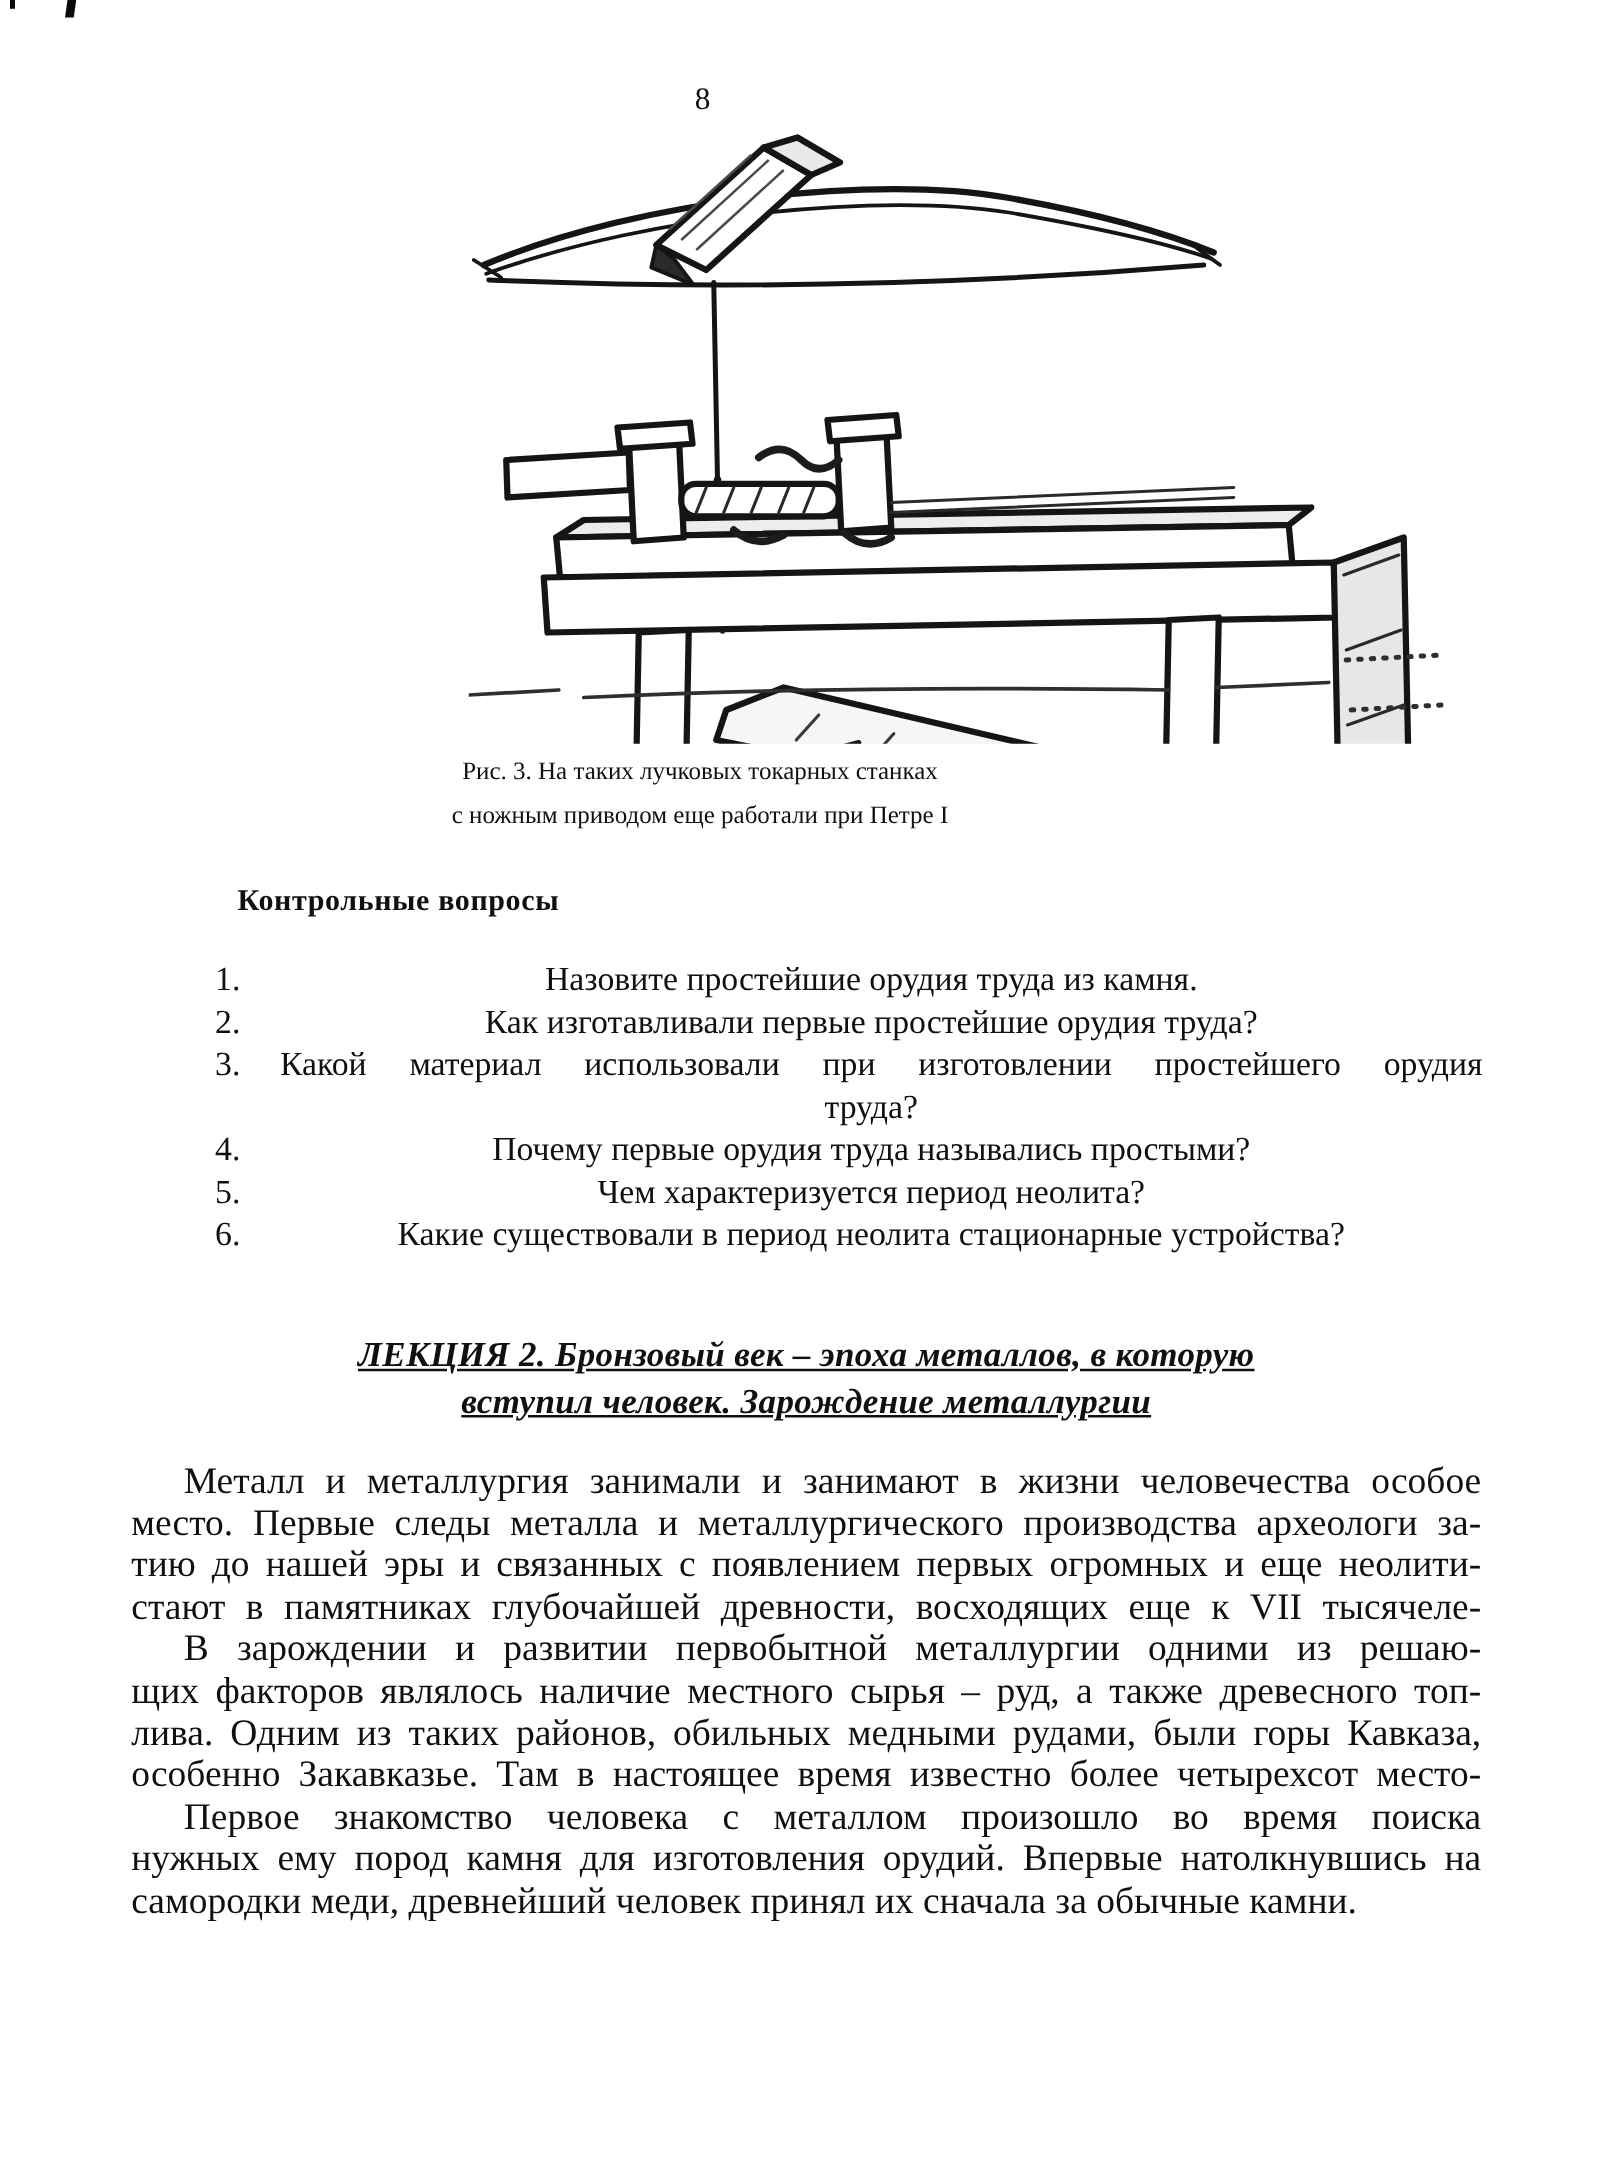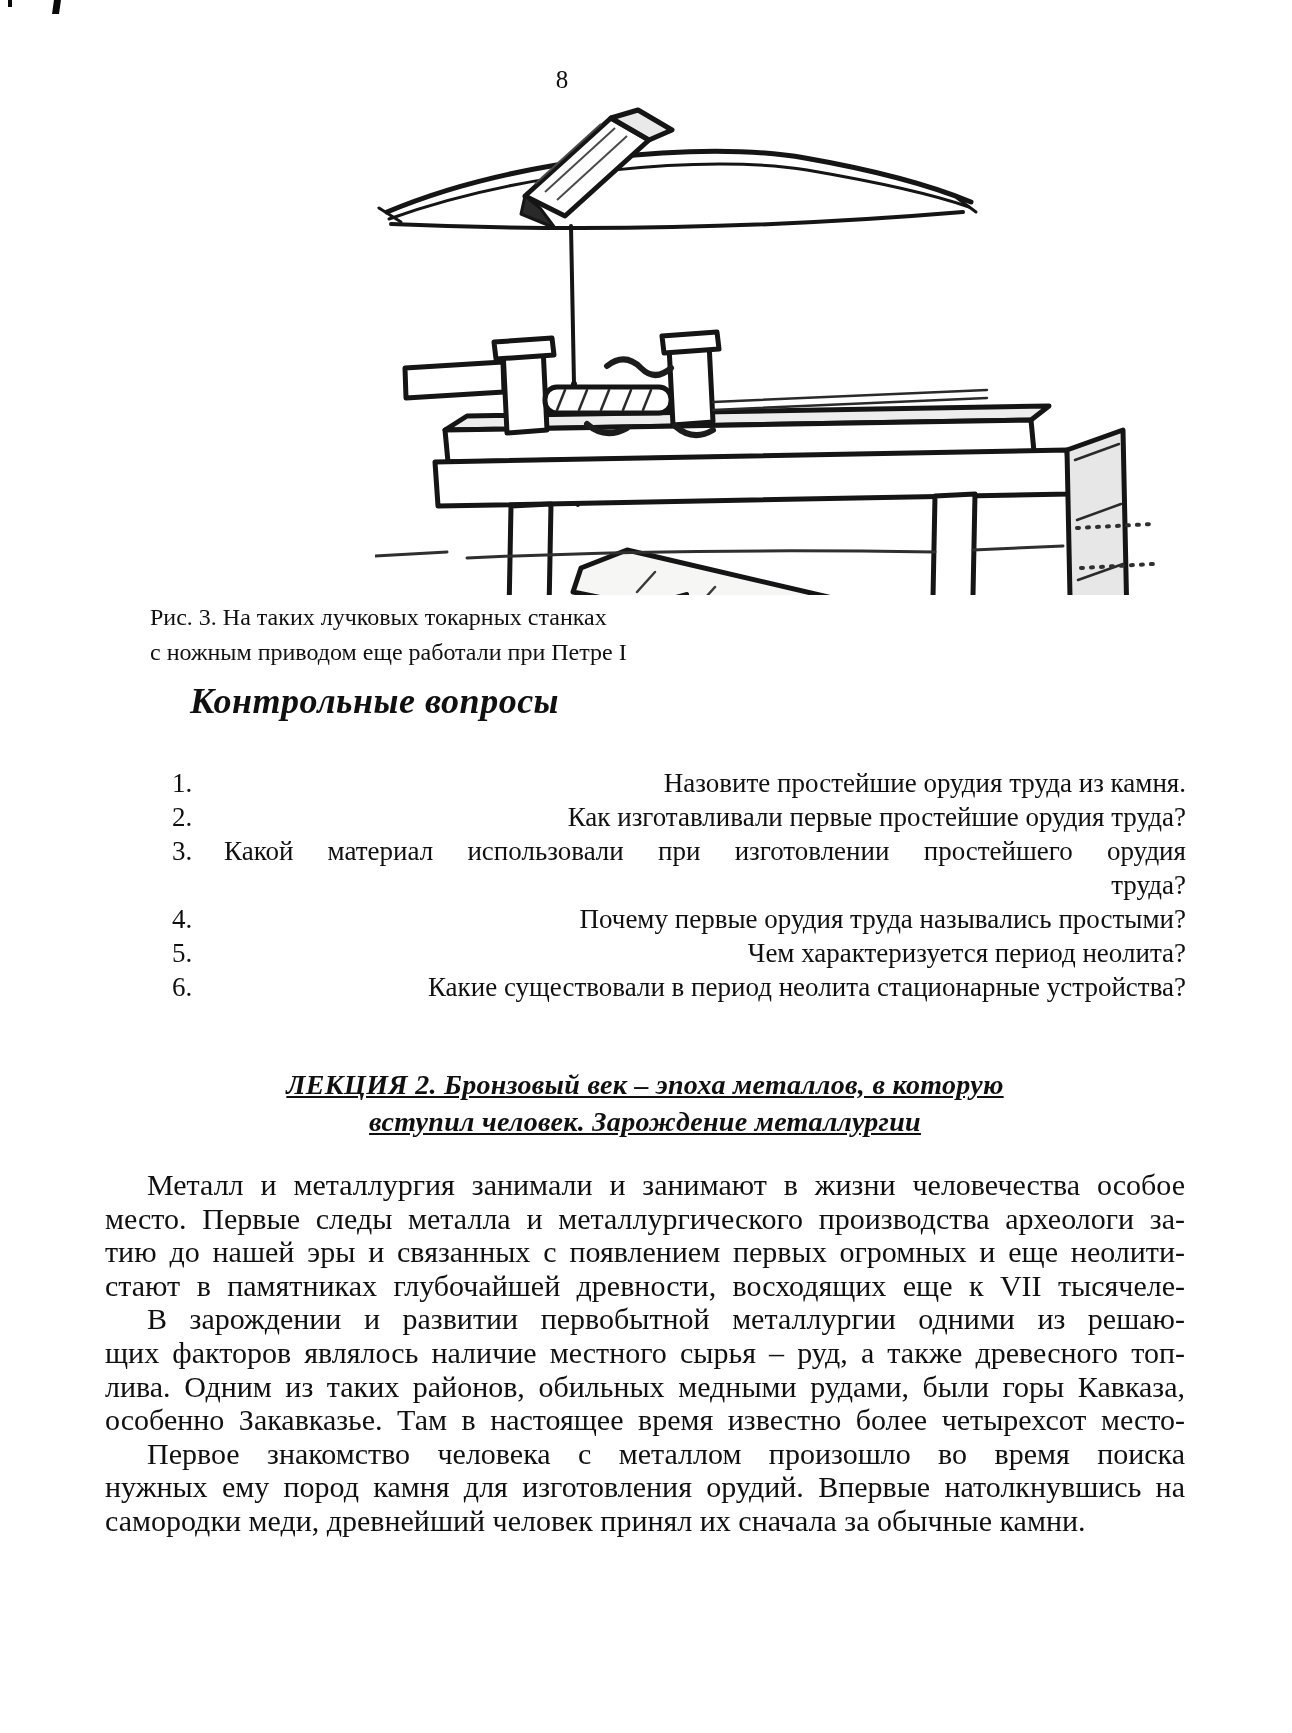--- a/index.html
+++ b/index.html
@@ -12,35 +12,35 @@
     overflow:hidden;
   }
   .artifact{position:absolute;background:#0a0a0a;}
   .page-number{
     position:absolute;left:530px;top:66px;width:64px;
     text-align:center;font-size:25px;
   }
   .figure-svg{position:absolute;left:375px;top:100px;width:780px;height:495px;}
   .caption{
     position:absolute;left:150px;top:600px;width:820px;
-    text-align:left;font-size:24px;line-height:35px;
+    text-align:center;font-size:20px;line-height:35px;
   }
   .q-heading{
-    position:absolute;left:190px;top:680px;
-    font-size:36px;font-weight:bold;font-style:italic;
+    position:absolute;left:190px;top:708px;
+    font-size:24px;font-weight:bold;
     letter-spacing:0.5px;
   }
   .questions{
     position:absolute;left:172px;top:766px;width:1014px;
     font-size:27px;
   }
   .q-item{display:flex;}
   .q-num{width:36px;flex:0 0 36px;line-height:34px;}
   .q-text{flex:1;}
-  .q-line{line-height:34px;text-align:right;}
+  .q-line{line-height:34px;text-align:center;}
   .q-line.fill{text-align:justify;text-align-last:justify;margin-left:16px;}
   .lecture-heading{
     position:absolute;left:105px;top:1066px;width:1080px;
     text-align:center;font-size:28px;font-weight:bold;font-style:italic;
     line-height:37px;letter-spacing:0.3px;text-decoration:underline;
   }
   .bodytext{
     position:absolute;left:105px;top:1168px;width:1080px;
     font-size:30px;
   }

